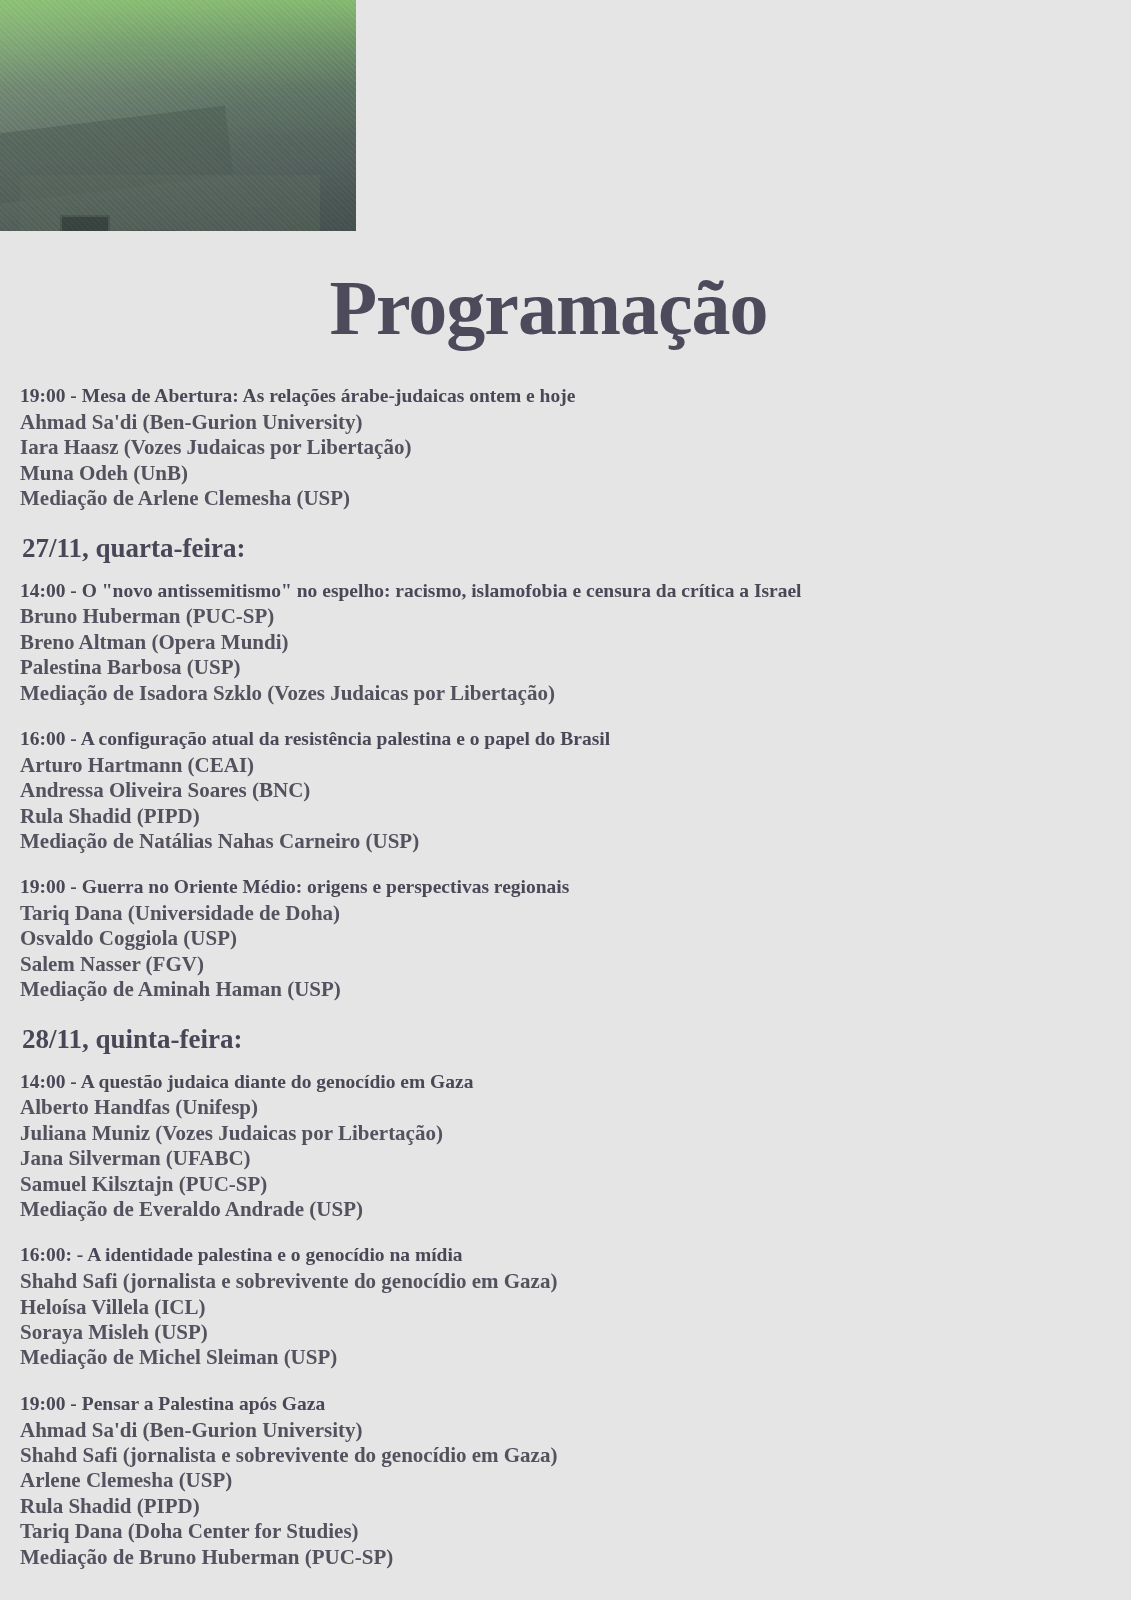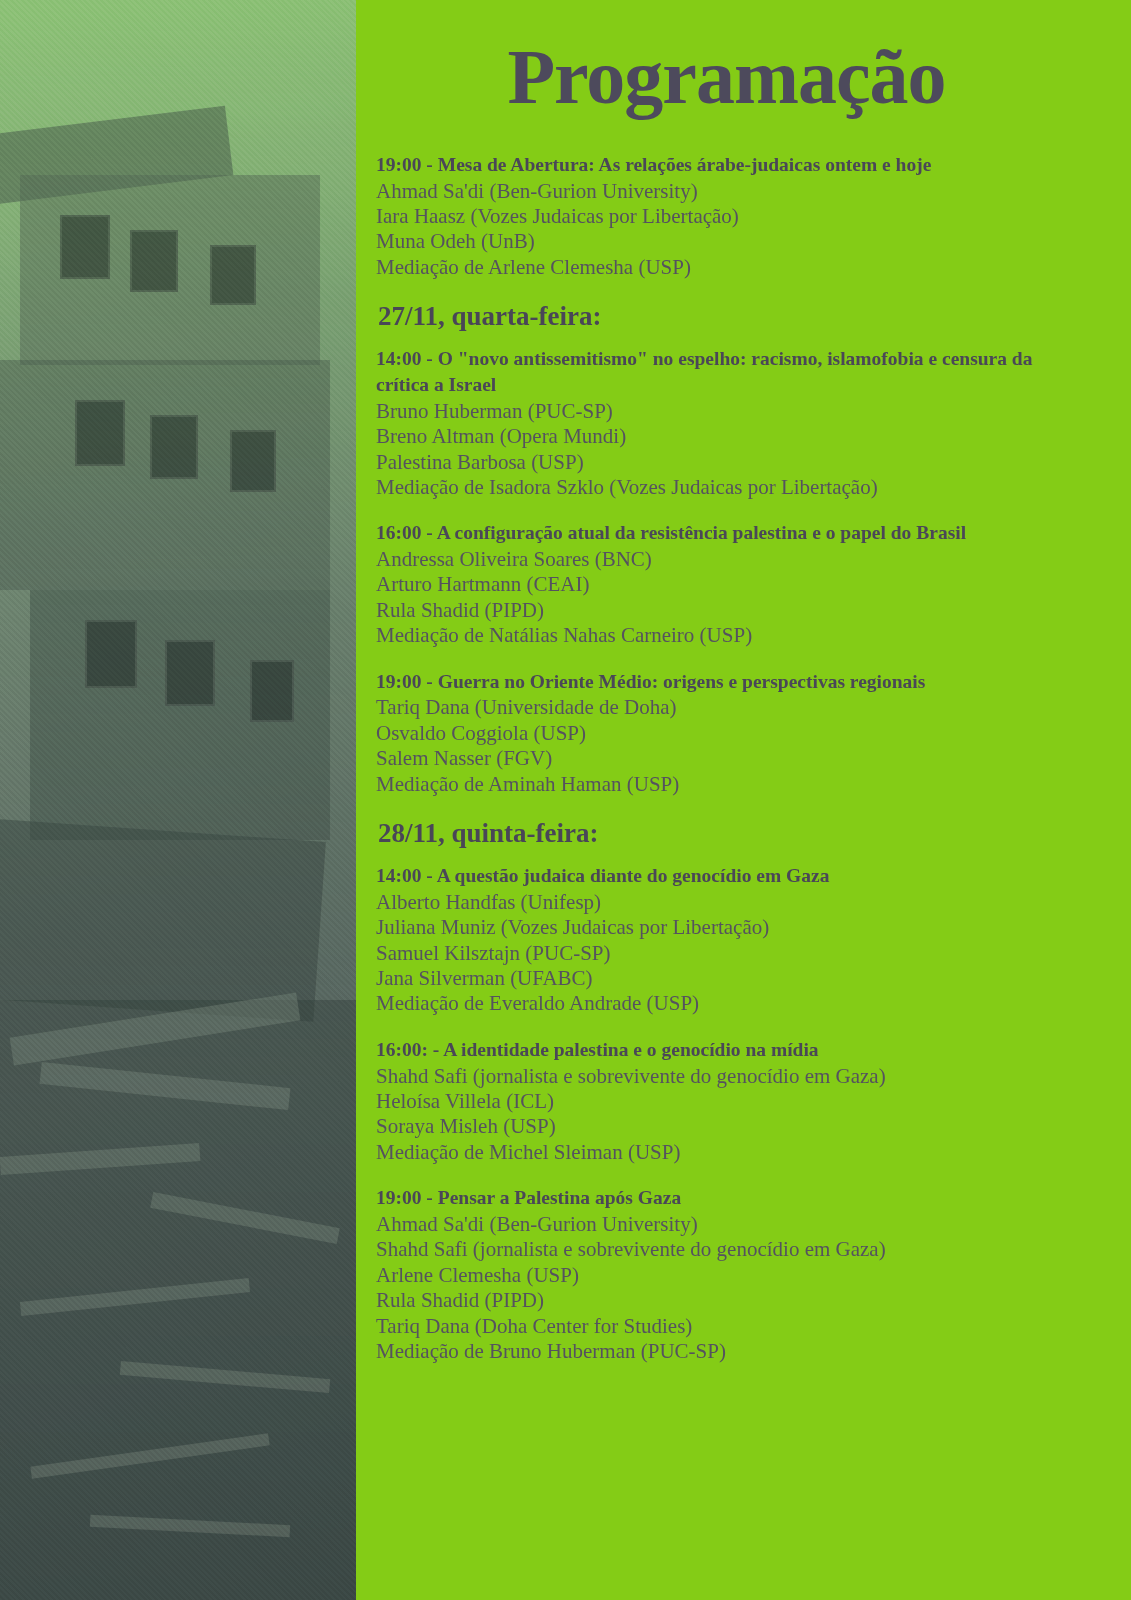--- a/index.html
+++ b/index.html
@@ -12,21 +12,22 @@
     background: #d9ecc9;
     font-family: "Liberation Serif", serif;
     color: #4a4a57;
     overflow: hidden;
   }
   .poster {
     position: relative;
     width: 1131px;
     height: 1600px;
     display: flex;
-    background: #84cc16;
+    background: #e5e5e5;
+    flex-direction: column;
   }
 
   
   .image-col {
     position: relative;
     width: 356px;
     height: 1600px;
     overflow: hidden;
     background: #6f7a6a;
   }
@@ -119,21 +120,21 @@
     font-weight: bold;
     font-size: 19.5px;
     line-height: 1.32;
     color: #4a4757;
     margin-bottom: 1px;
   }
   .person {
     font-size: 21px;
     line-height: 1.21;
     color: #55525f;
-    font-weight: normal;
+    font-weight: bold;
   }
 </style>
 </head>
 <body>
 
 <div class="poster">
 
   <div class="image-col">
     <div class="rubble"></div>
     <div class="shape s1"></div>
@@ -180,42 +181,42 @@
     <div class="session">
       <div class="session-title"> 14:00 - O "novo antissemitismo" no espelho: racismo, islamofobia e censura da crítica a Israel</div>
       <div class="person">Bruno Huberman (PUC-SP)</div>
       <div class="person">Breno Altman (Opera Mundi)</div>
       <div class="person">Palestina Barbosa (USP)</div>
       <div class="person">Mediação de Isadora Szklo (Vozes Judaicas por Libertação)</div>
     </div>
 
     <div class="session">
       <div class="session-title">16:00 - A configuração atual da resistência palestina e o papel do Brasil</div>
+      <div class="person">Arturo Hartmann (CEAI)</div>
       <div class="person">Andressa Oliveira Soares (BNC)</div>
-      <div class="person">Arturo Hartmann (CEAI)</div>
       <div class="person">Rula Shadid (PIPD)</div>
       <div class="person">Mediação de Natálias Nahas Carneiro (USP)</div>
     </div>
 
     <div class="session">
       <div class="session-title">19:00 - Guerra no Oriente Médio: origens e perspectivas regionais</div>
       <div class="person">Tariq Dana (Universidade de Doha)</div>
       <div class="person">Osvaldo Coggiola (USP)</div>
       <div class="person">Salem Nasser (FGV)</div>
       <div class="person">Mediação de Aminah Haman (USP)</div>
     </div>
 
     <div class="day-heading second">28/11, quinta-feira:</div>
 
     <div class="session">
       <div class="session-title"> 14:00 - A questão judaica diante do genocídio em Gaza</div>
       <div class="person">Alberto Handfas (Unifesp)</div>
       <div class="person">Juliana Muniz (Vozes Judaicas por Libertação)</div>
+      <div class="person">Jana Silverman (UFABC)</div>
       <div class="person">Samuel Kilsztajn (PUC-SP)</div>
-      <div class="person">Jana Silverman (UFABC)</div>
       <div class="person">Mediação de Everaldo Andrade (USP)</div>
     </div>
 
     <div class="session">
       <div class="session-title">16:00: - A identidade palestina e o genocídio na mídia</div>
       <div class="person">Shahd Safi (jornalista e sobrevivente do genocídio em Gaza)</div>
       <div class="person">Heloísa Villela (ICL)</div>
       <div class="person">Soraya Misleh (USP)</div>
       <div class="person">Mediação de Michel Sleiman (USP)</div>
     </div>

